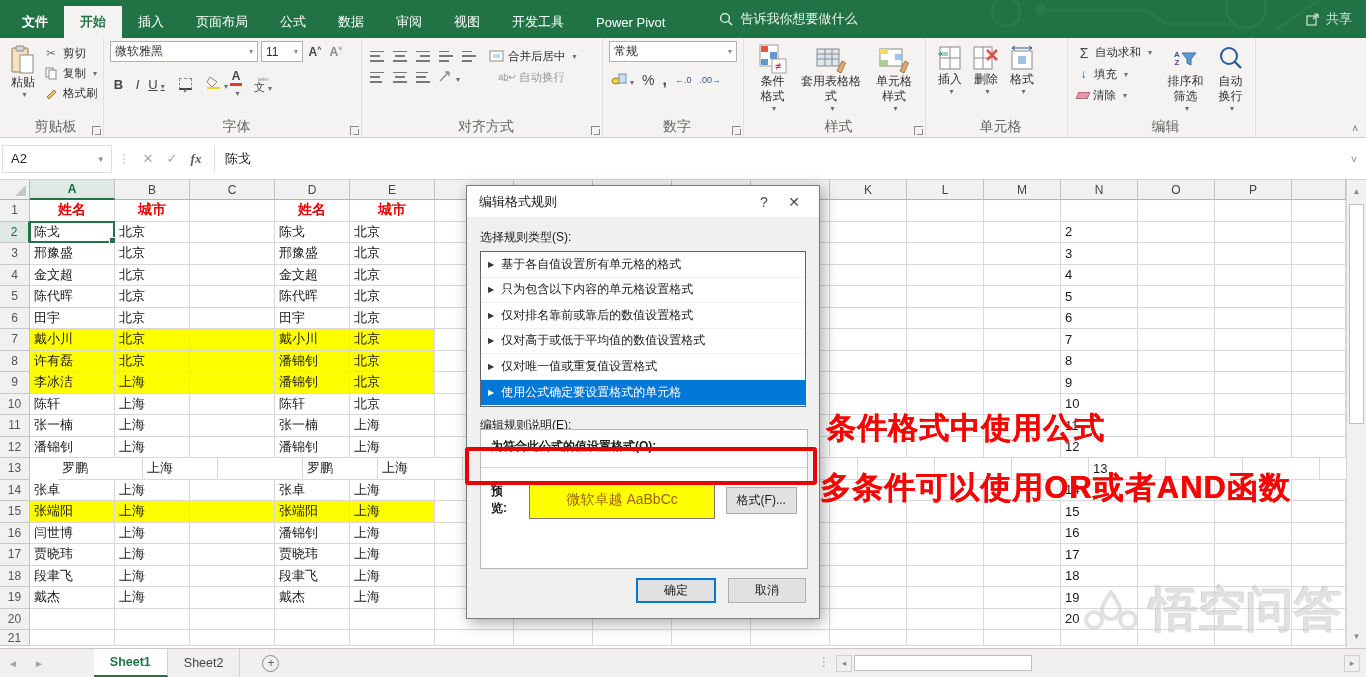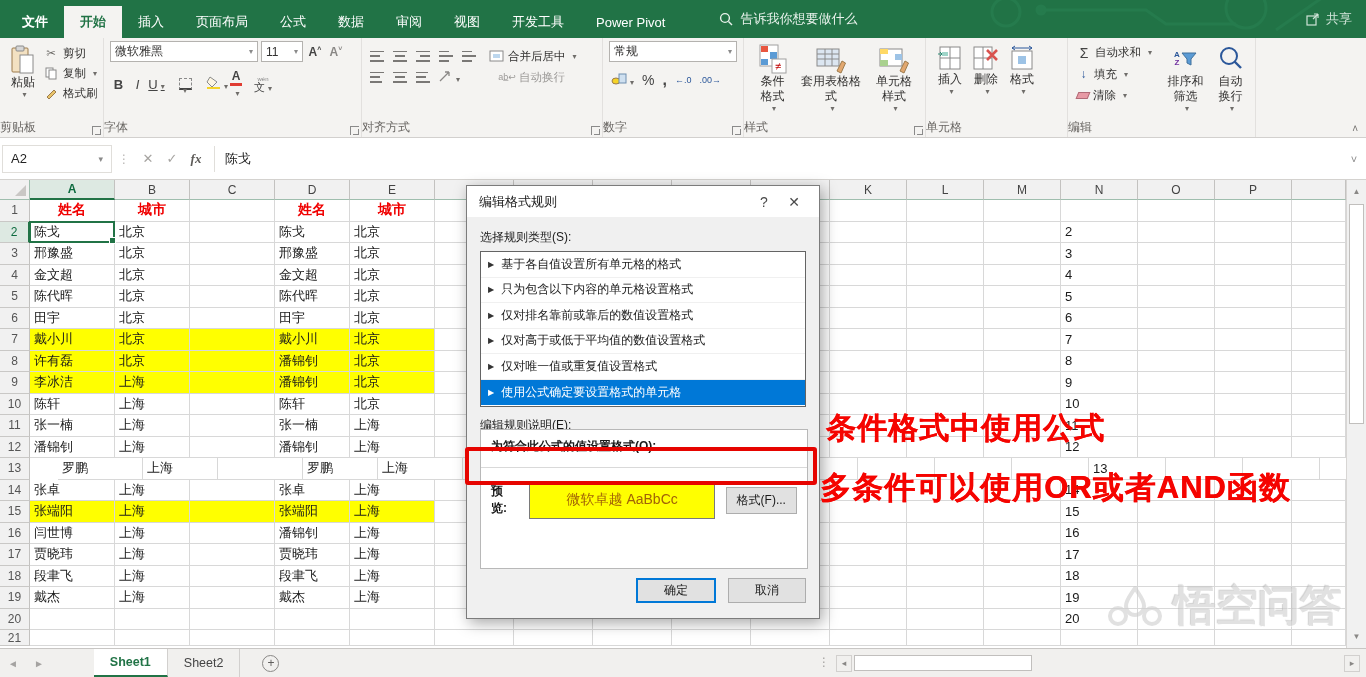--- a/index.html
+++ b/index.html
@@ -13,21 +13,21 @@
   .rtabs { display:flex; align-items:flex-end; height:38px; padding-left:6px; position:relative; z-index:2; }
   .rtab { color:#fff; font-size:13px; padding:8px 16px; height:32px; display:flex; align-items:center; cursor:default; }
   .rtab.active { background:#f4f3f1; color:#217346; font-weight:bold; }
   .rtab:first-child { font-weight:bold; }
   .tb-search { display:flex; align-items:center; gap:7px; color:#e9f2ec; font-size:13px; margin-left:38px; height:38px; position:relative; z-index:2; }
   .tb-share { position:absolute; right:14px; top:0; height:38px; display:flex; align-items:center; gap:6px; color:#cfe3d7; font-size:13px; z-index:2; }
 
   
   .ribbon { position:absolute; left:0; top:38px; width:1366px; height:100px; background:#f4f3f1; border-bottom:1px solid #d2d0ce; display:flex; }
   .rgroup { position:relative; height:99px; border-right:1px solid #e2e0de; padding:3px 4px 16px 6px; flex:none; }
-  .rgroup .glabel { position:absolute; bottom:1px; left:0; right:0; text-align:left; font-size:12px; color:#696663; }
+  .rgroup .glabel { position:absolute; bottom:1px; left:8px; right:0; text-align:center; font-size:14px; color:#696663; }
   .launcher { position:absolute; right:2px; bottom:2px; width:9px; height:9px; border-left:1px solid #8a8a8a; border-top:1px solid #8a8a8a; }
   .launcher:after { content:""; position:absolute; right:0; bottom:0; width:5px; height:5px; border-right:1px solid #8a8a8a; border-bottom:1px solid #8a8a8a; }
   .bigbtn { display:flex; flex-direction:column; align-items:center; justify-content:flex-start; font-size:12px; color:#323130; padding:3px 5px; line-height:1.25; text-align:center; }
   .minibtn { display:flex; align-items:center; gap:4px; font-size:11.5px; color:#323130; padding:1.5px 3px; white-space:nowrap; }
   .dd:after { content:"▾"; font-size:8px; color:#6f6d6a; margin-left:3px; }
   .combo { background:#fff; border:1px solid #b4b2af; font-size:12px; color:#323130; display:flex; align-items:center; justify-content:space-between; padding:1px 4px; height:21px; }
   .combo:after { content:"▾"; font-size:8px; color:#8a8a8a; }
   .fmtchar { font-size:13px; color:#444; width:17px; text-align:center; }
   .bars { width:14px; height:11px; display:flex; flex-direction:column; justify-content:space-between; }
   .bars i { display:block; height:1.5px; background:#7a7876; }
@@ -110,21 +110,21 @@
   .dfoot { position:absolute; left:0; right:13px; top:392px; display:flex; justify-content:flex-end; gap:12px; }
   .okbtn { width:80px; height:25px; background:#e1e1e1; border:2px solid #0078d7; display:flex; align-items:center; justify-content:center; }
   .cancelbtn { width:78px; height:25px; background:#e1e1e1; border:1px solid #adadad; display:flex; align-items:center; justify-content:center; }
 
   
   .redbox { position:absolute; left:465px; top:447px; width:352px; height:38px; border:4px solid #e60400; border-radius:3px; z-index:12; pointer-events:none; }
   .anno { position:absolute; color:#f50400; font-weight:bold; z-index:12; white-space:nowrap; letter-spacing:1px; text-shadow:0.6px 0 #f50400; }
   .anno1 { left:826px; top:408px; font-size:30px; }
   .anno2 { left:820px; top:467px; font-size:31px; }
   .watermark { position:absolute; right:24px; top:578px; display:flex; align-items:center; gap:8px; z-index:2; color:#cfcfcf; opacity:.62; pointer-events:none; }
-  .watermark .wtext { font-size:42px; font-weight:bold; text-shadow:1px 1px 1px #fff, -1px -1px 1px #b5b5b5; }
+  .watermark .wtext { font-size:48px; font-weight:bold; text-shadow:1px 1px 1px #fff, -1px -1px 1px #b5b5b5; }
 
   .icon16 { width:16px; height:14px; display:inline-flex; align-items:center; justify-content:center; }
   .ribbon-collapse { position:absolute; right:8px; bottom:3px; color:#6f6d6a; font-size:10px; }
   .gray { color:#9b9997; }
   .borderic { width:13px; height:12px; border:1px dashed #8a8a8a; border-bottom:2px solid #444; }
   .fontA { font-size:12px; font-weight:bold; color:#444; line-height:1; text-align:center; }
   .fontA i { display:block; height:3px; background:#e03c32; margin-top:1px; font-style:normal; }
   .wen { font-size:11px; color:#444; line-height:1; text-align:center; }
   .wen small { display:block; font-size:6px; color:#888; }
 </style>

